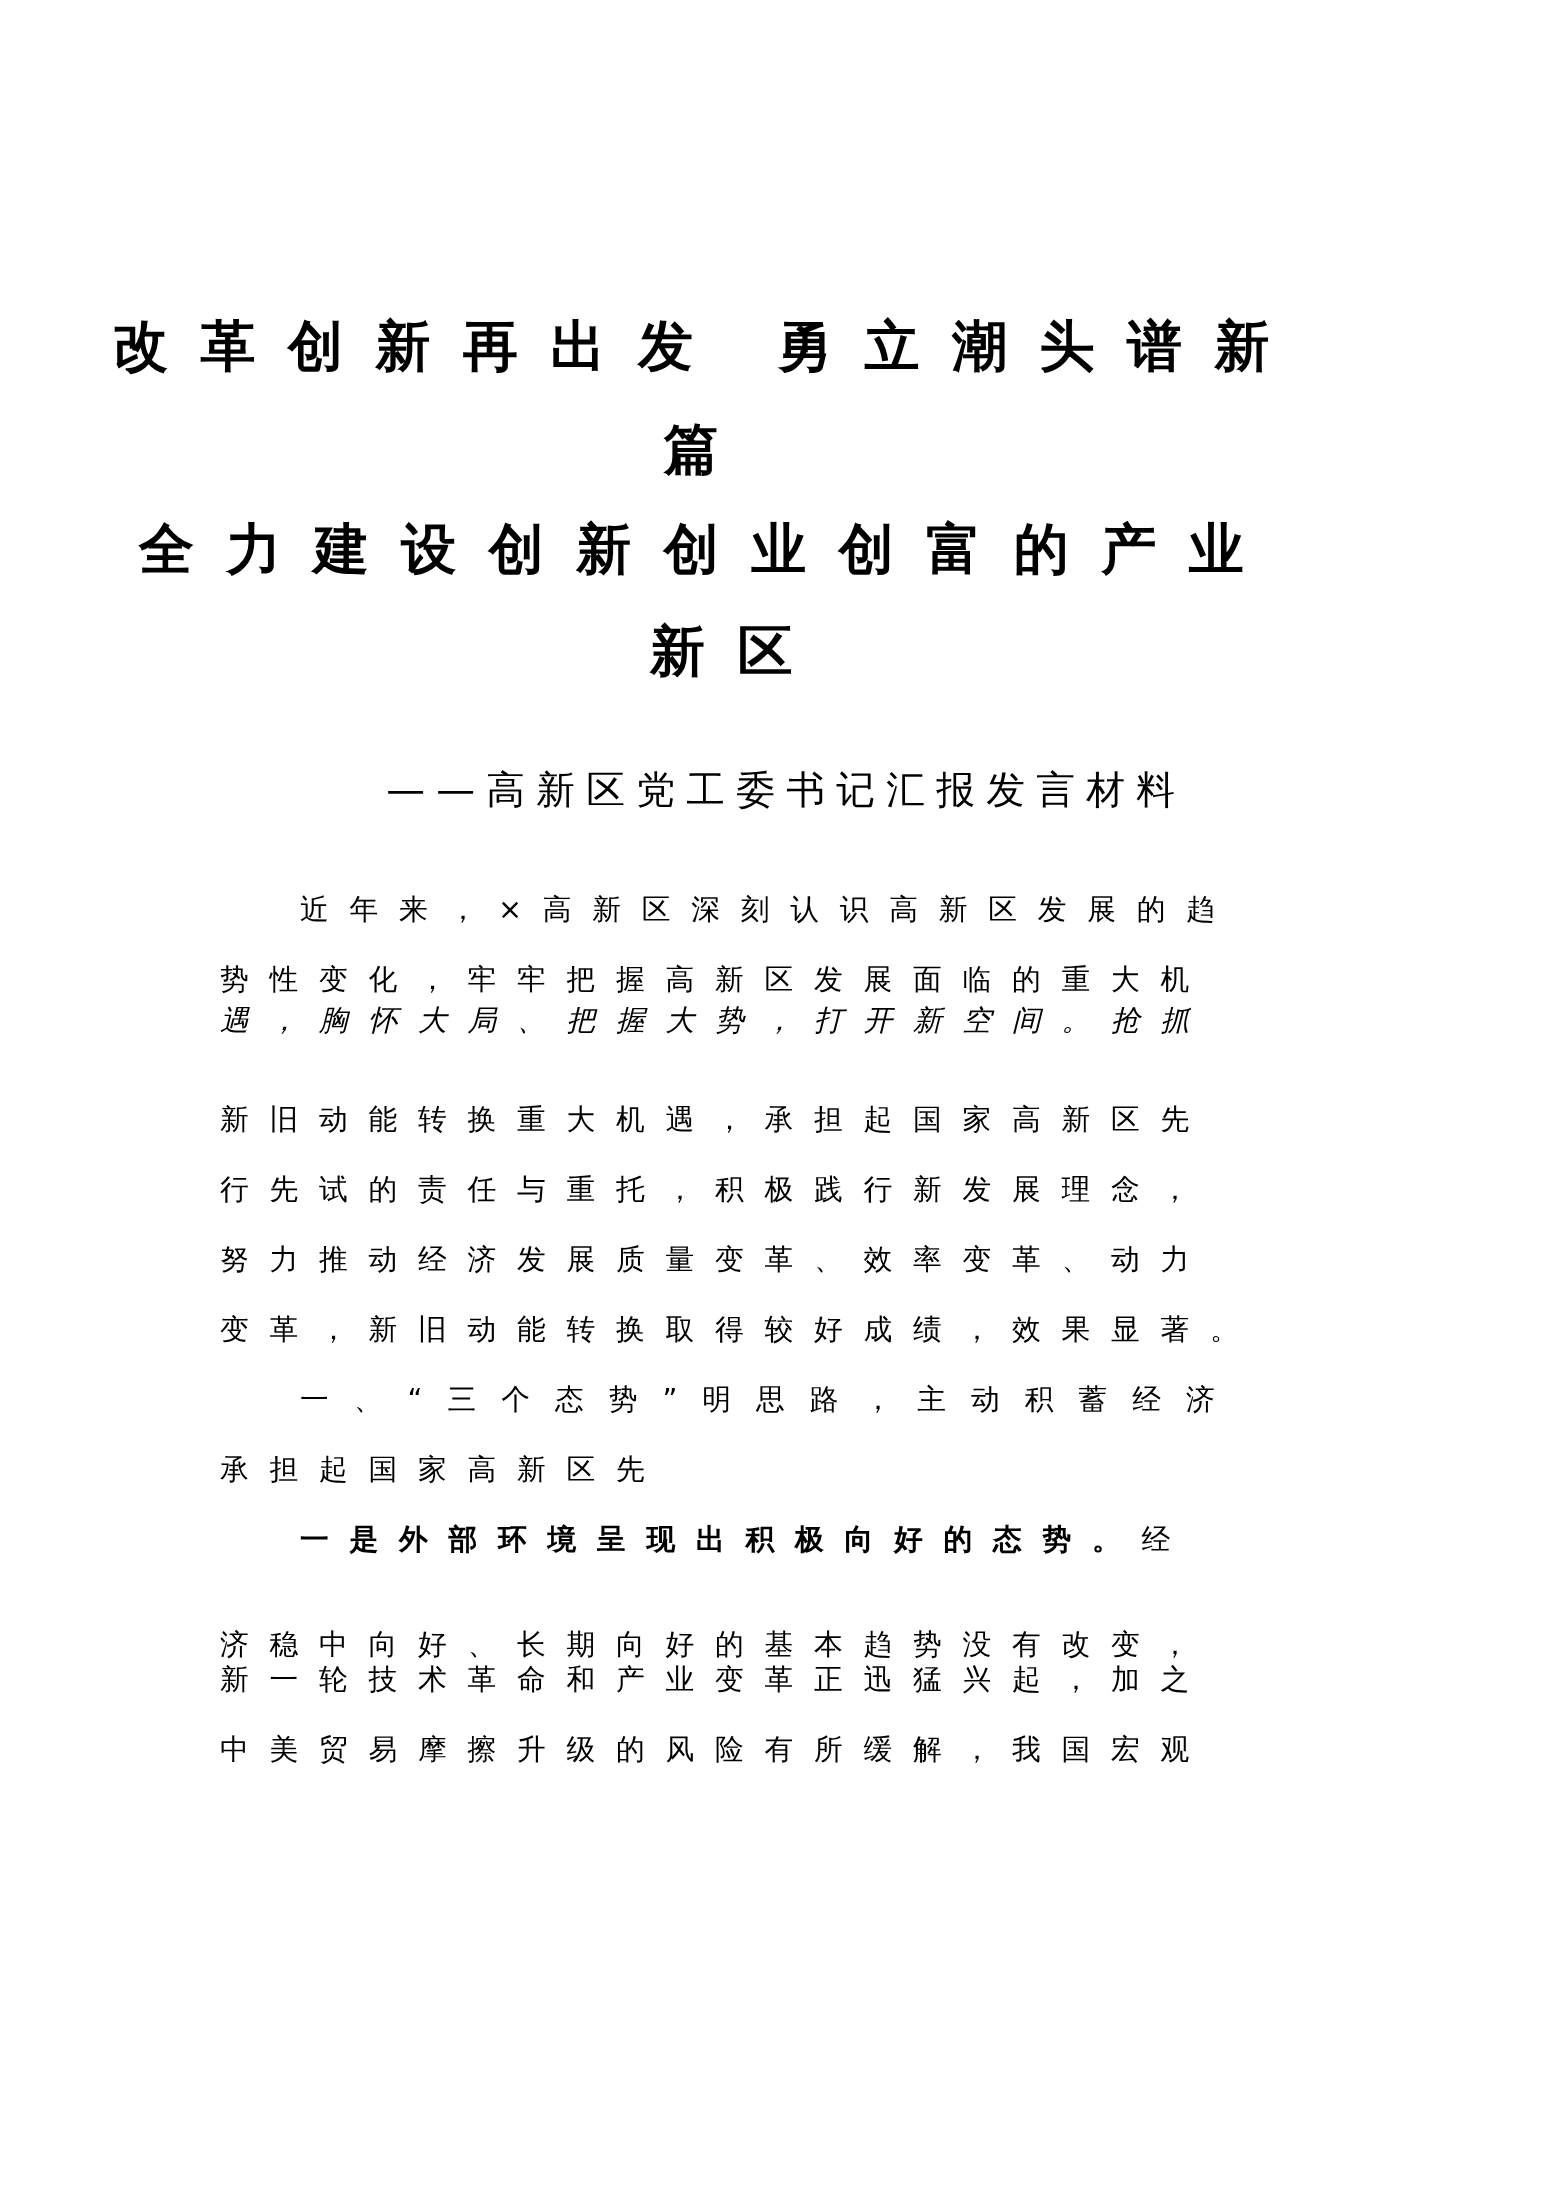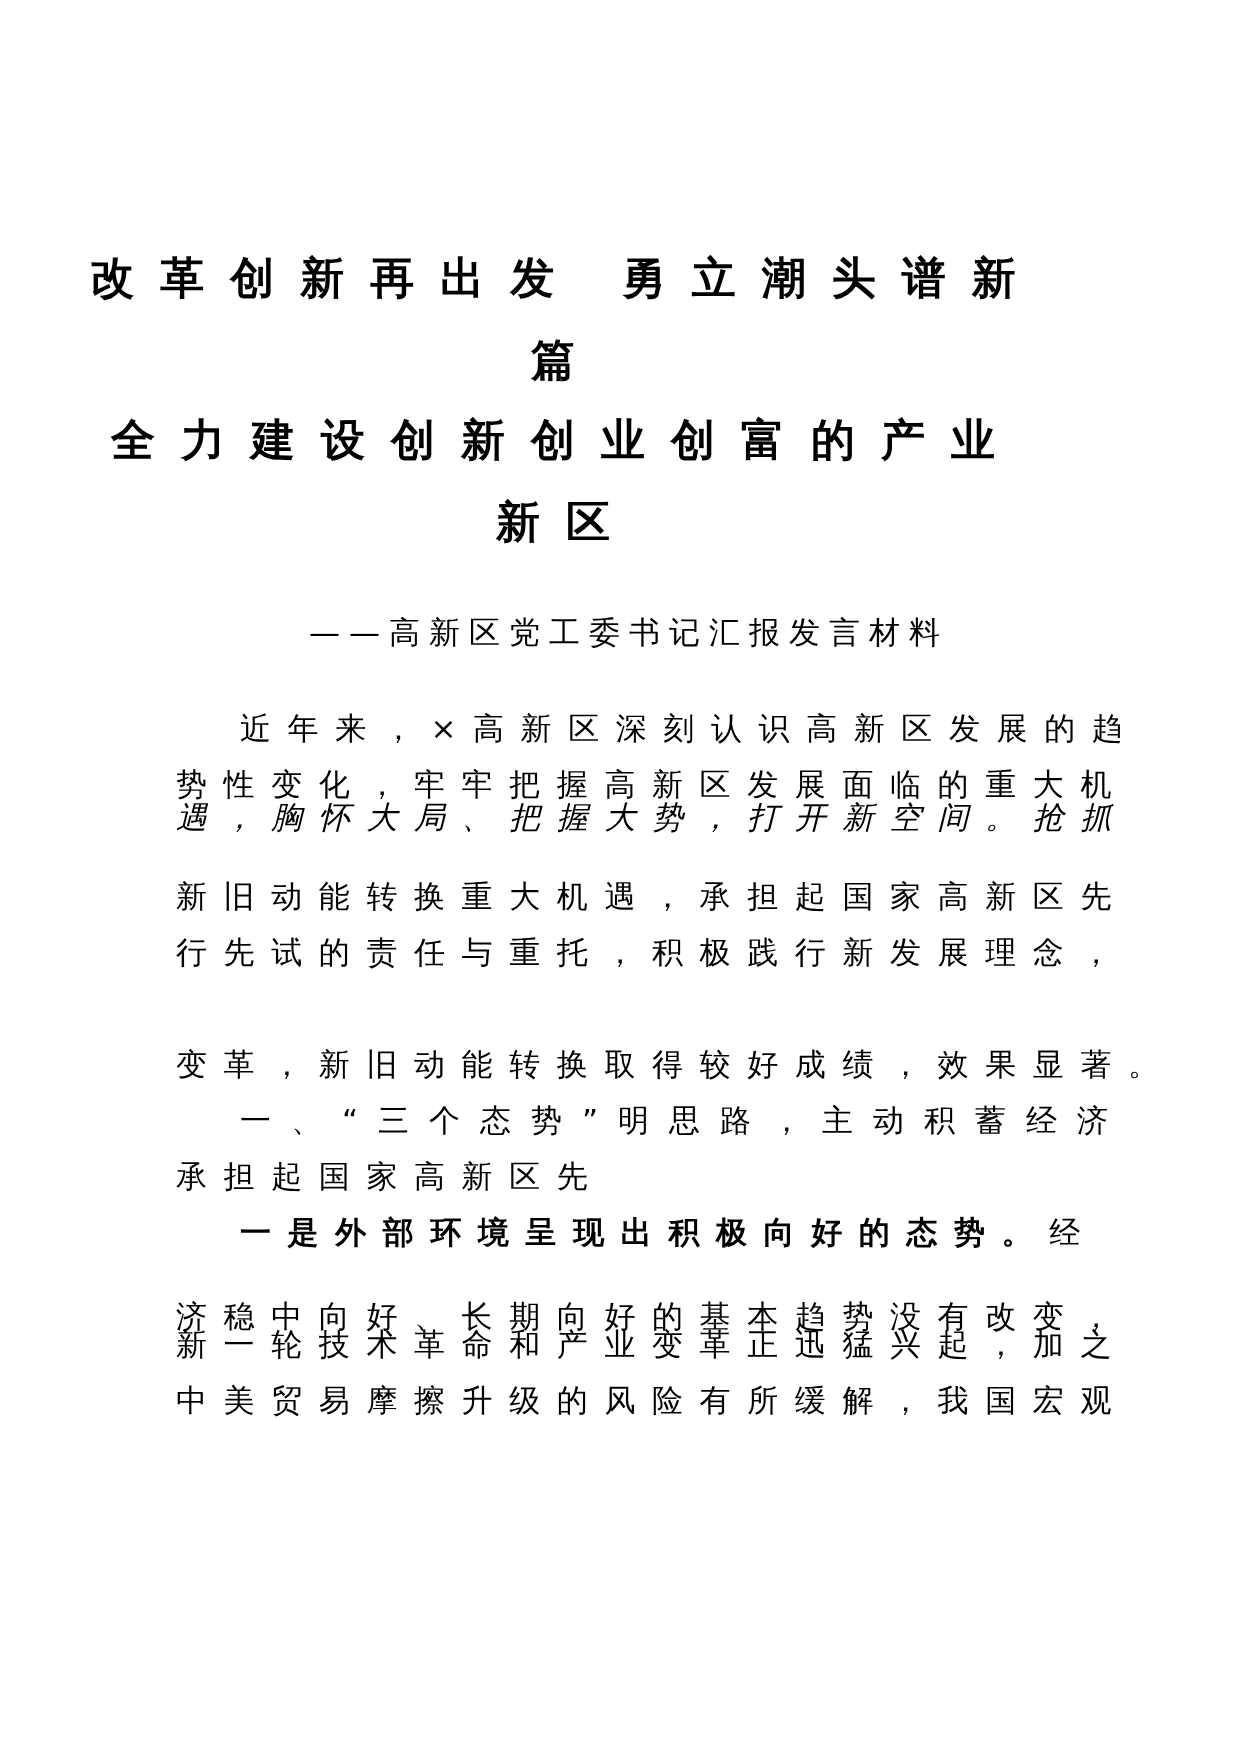--- a/index.html
+++ b/index.html
@@ -38,45 +38,46 @@
       width: 1234px;
       text-align: center;
       font-size: 31px;
       letter-spacing: 9px;
       line-height: 44px;
       white-space: nowrap;
     }
     .body-line {
       position: absolute;
       left: 176px;
-      font-size: 31px;
+      font-size: 23px;
       letter-spacing: 16.6px;
       line-height: 44px;
       white-space: nowrap;
     }
     .body-line.indent { left: 240px; }
     .bold { font-weight: bold; text-align: center; }
   </style>
 </head>
 <body>
 
 <div class="page">
 
   <div class="title-line" style="top:248px;">改革创新再出发 勇立潮头谱新</div>
   <div class="title-line" style="top:330px;">篇</div>
   <div class="title-line" style="top:410px;">全力建设创新创业创富的产业</div>
-  <div class="title-line" style="top:492px;">新区</div>
+  <div class="title-line" style="top:492px;padding-left:24px;">新区</div>
 
   <div class="subtitle" style="top:610px; left:12px;">——高新区党工委书记汇报发言材料</div>
 
   <div class="body-line indent" style="top:706px;">近年来，×高新区深刻认识高新区发展的趋</div>
   <div class="body-line" style="top:762px;">势性变化，牢牢把握高新区发展面临的重大机</div>
   <div class="body-line" style="top:795px;font-style:italic;">遇，胸怀大局、把握大势，打开新空间。抢抓</div>
   <div class="body-line" style="top:874px;">新旧动能转换重大机遇，承担起国家高新区先</div>
   <div class="body-line" style="top:930px;">行先试的责任与重托，积极践行新发展理念，</div>
+  <div class="body-line" style="top:986px;">努力推动经济发展质量变革、效率变革、动力</div>
   <div class="body-line" style="top:1042px;">变革，新旧动能转换取得较好成绩，效果显著。</div>
   <div class="body-line indent" style="top:1098px; letter-spacing:20px;">一、“三个态势”明思路，主动积蓄经济</div>
   <div class="body-line" style="top:1154px;">承担起国家高新区先</div>
 
   <div class="body-line indent" style="top:1210px;">
     <span class="bold">一是外部环境呈现出积极向好的态势。</span><span>经</span>
   </div>
   <div class="body-line" style="top:1266px;margin-top:28px;">济稳中向好、长期向好的基本趋势没有改变，</div>
   <div class="body-line" style="top:1322px;">新一轮技术革命和产业变革正迅猛兴起，加之</div>
   <div class="body-line" style="top:1378px;">中美贸易摩擦升级的风险有所缓解，我国宏观</div>

